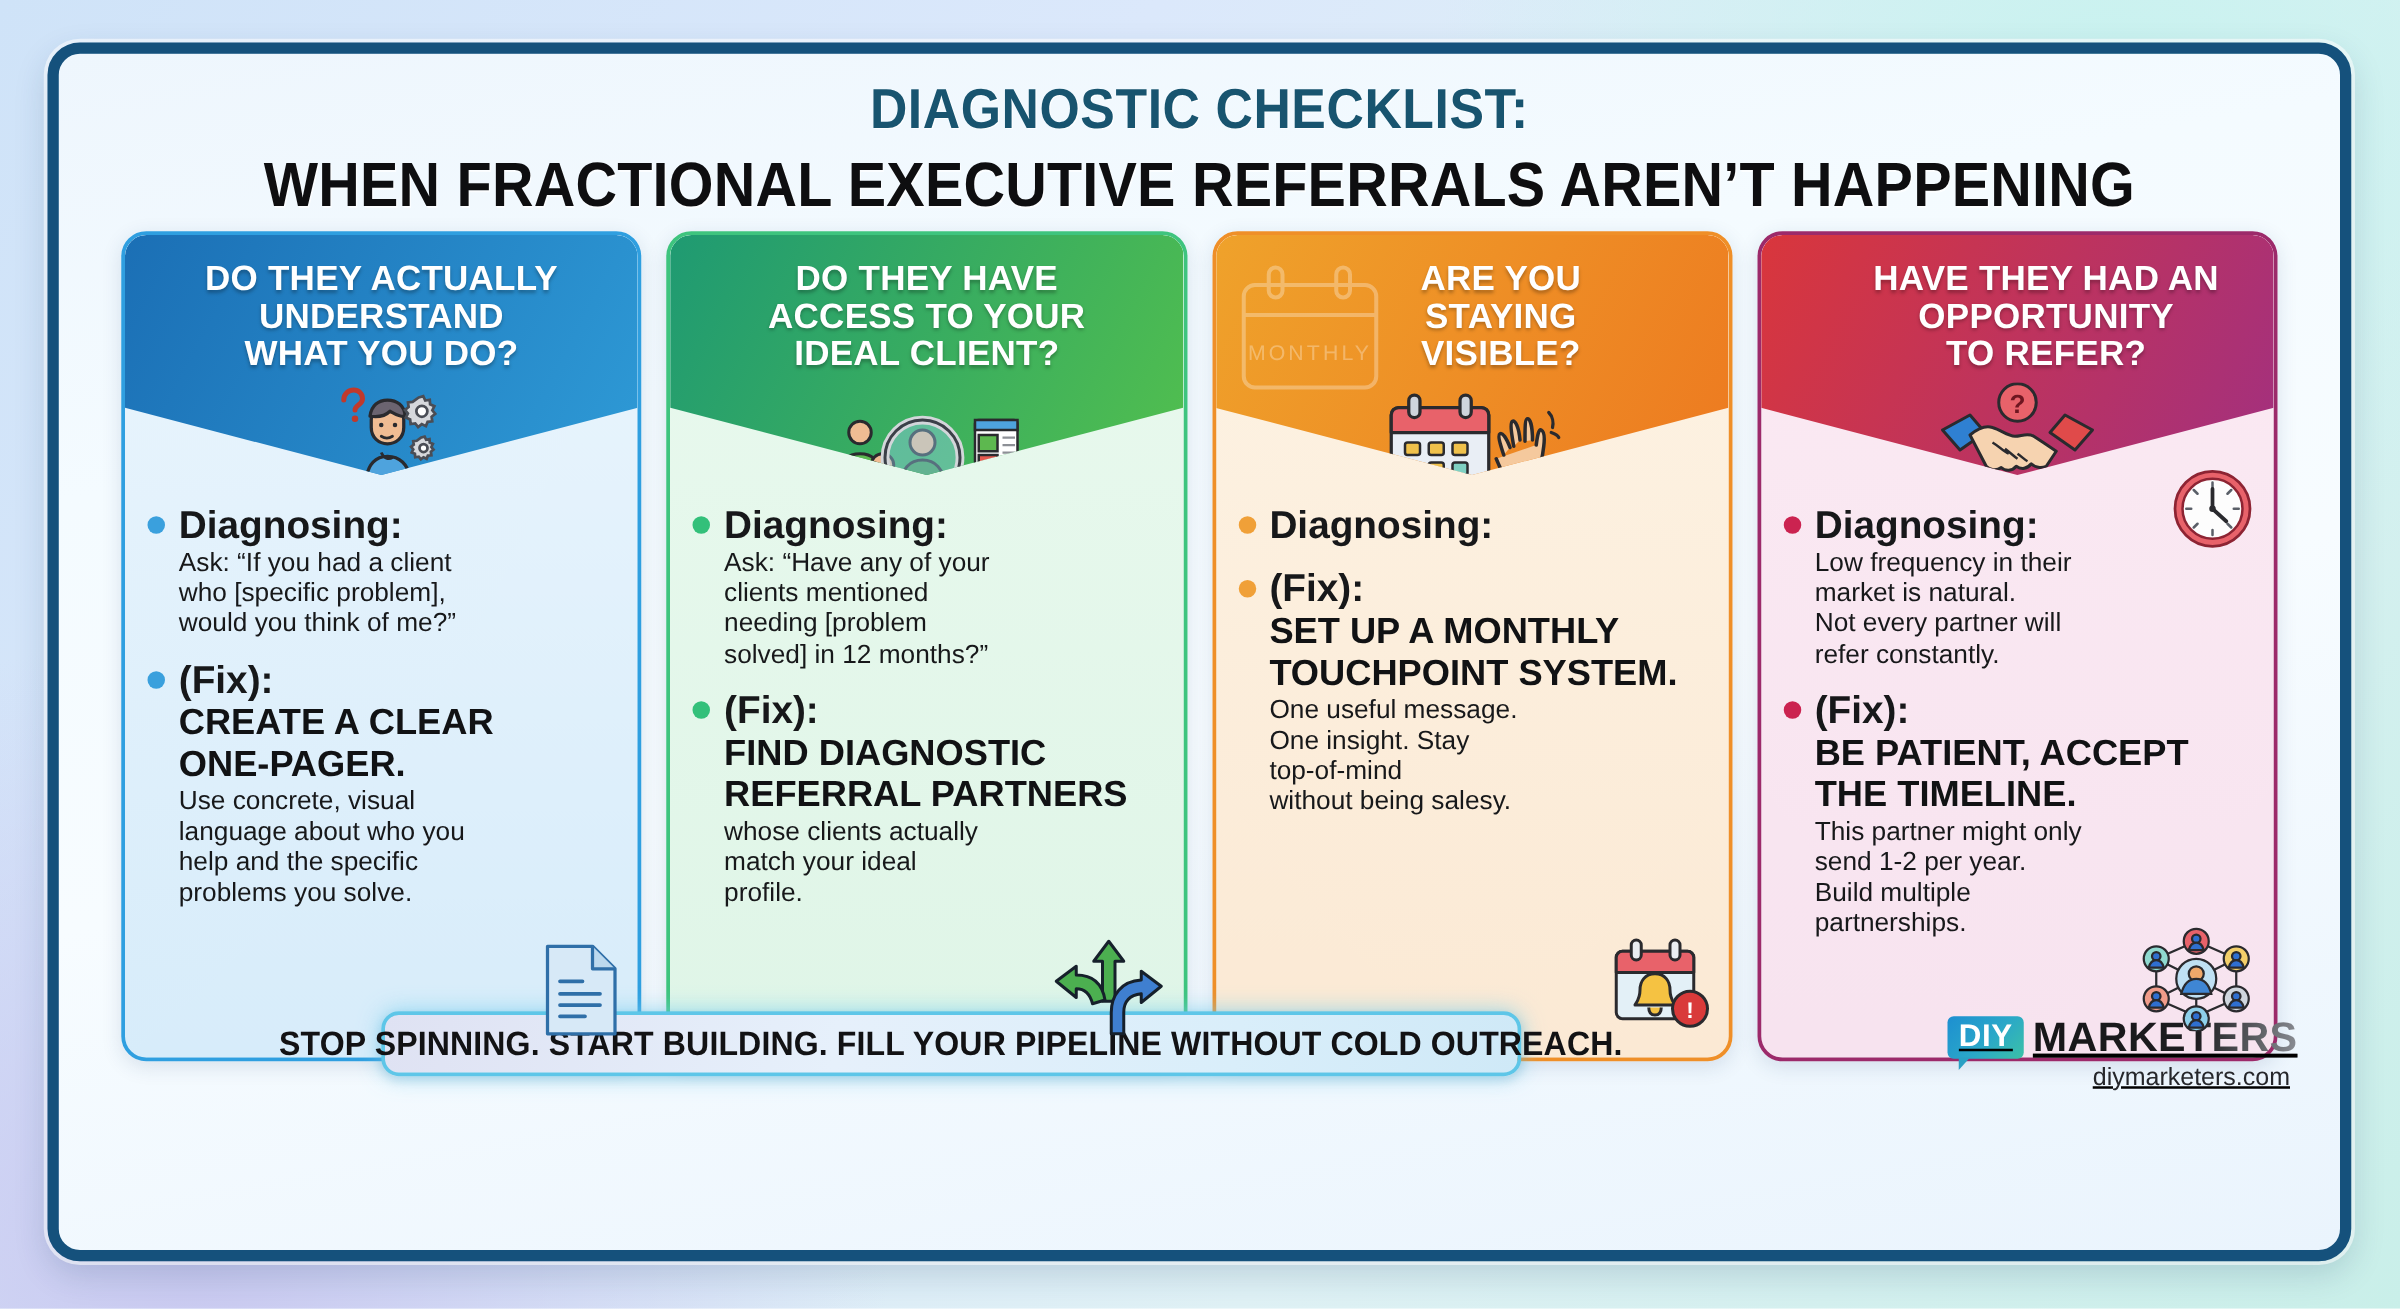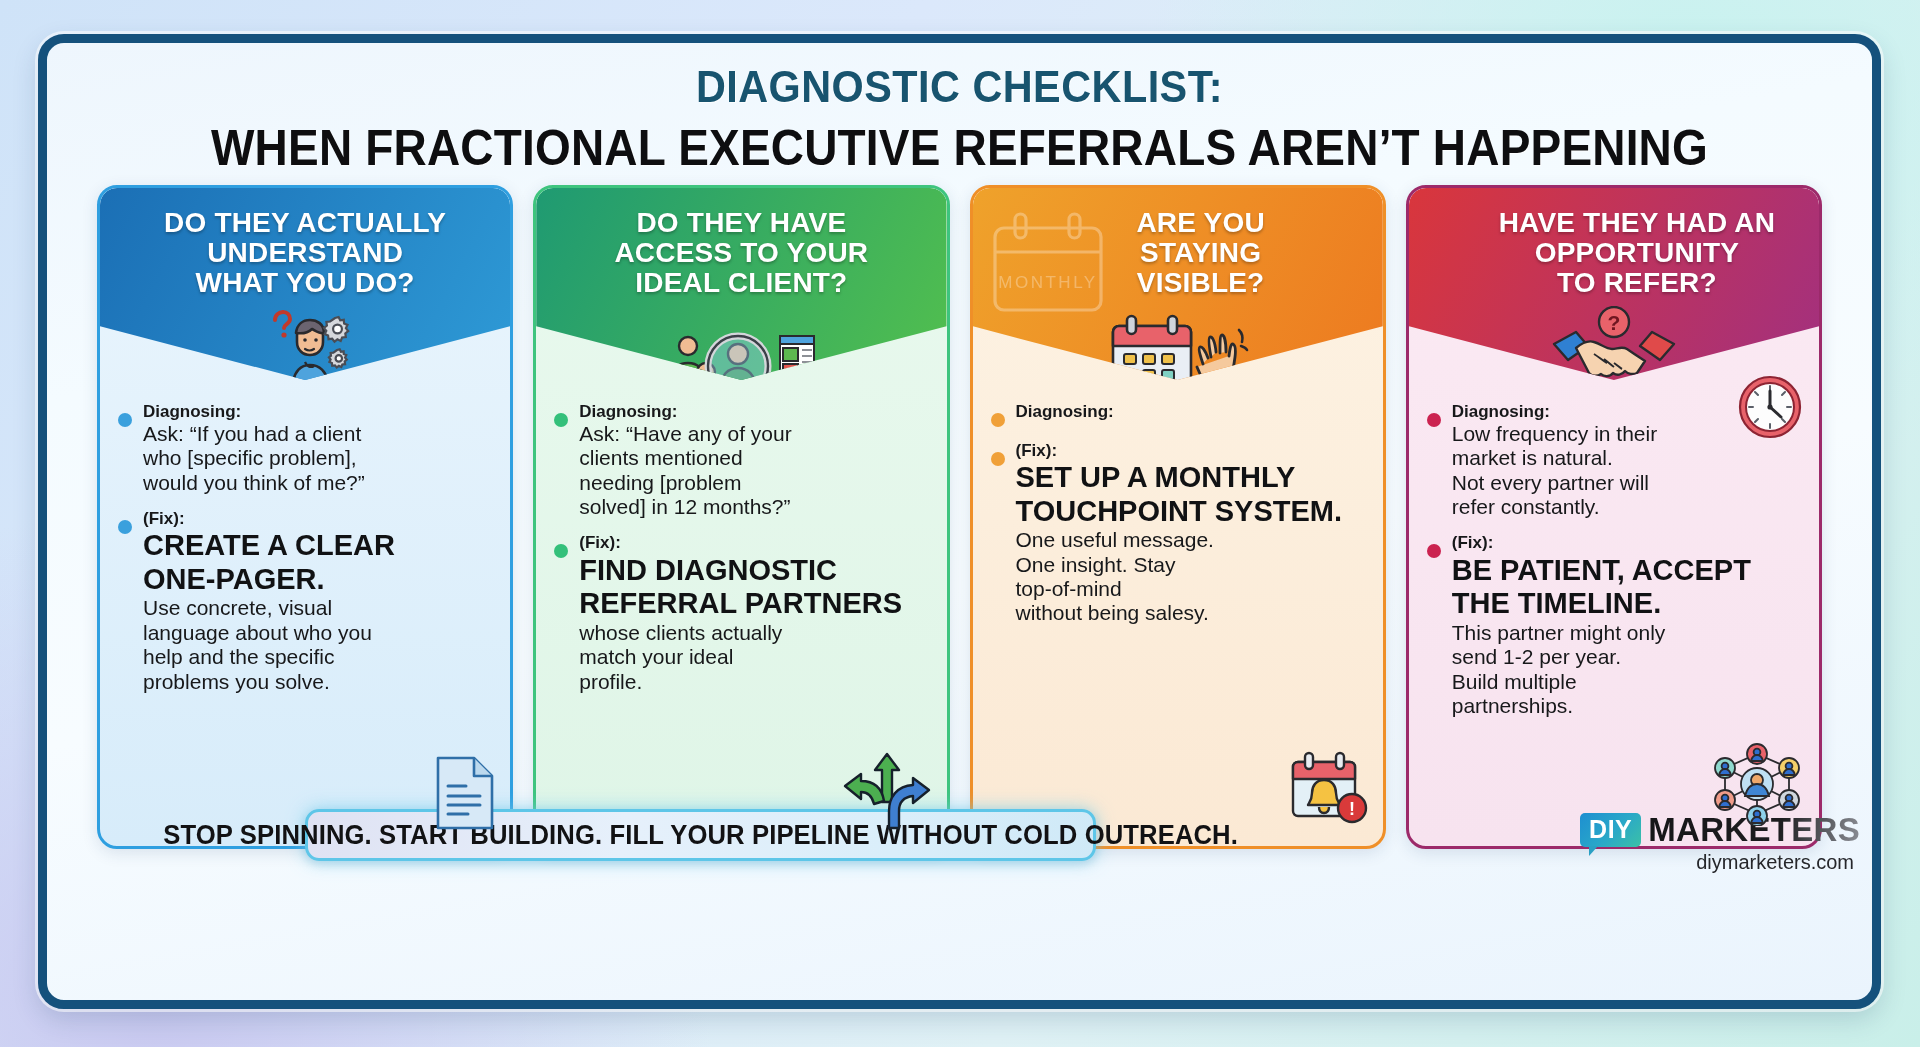--- a/index.html
+++ b/index.html
@@ -112,21 +112,21 @@
   .blk { display: flex; margin-bottom: 2px; }
   .bullet {
     flex: 0 0 auto;
     width: 14px; height: 14px; border-radius: 50%;
     margin: 11px 11px 0 0;
   }
   .blk-txt { flex: 1 1 auto; }
   .lbl {
     font-family: "Liberation Sans", sans-serif;
     font-weight: bold;
-    font-size: 17px;
+    font-size: 31px;
     color: #17181a;
     line-height: 1.18;
   }
   .body-txt {
     font-family: "Liberation Sans", sans-serif;
     font-size: 21px;
     color: #17181a;
     line-height: 1.16;
     white-space: pre-line;
   }
@@ -142,41 +142,41 @@
   .corner-icon {
     position: absolute;
     z-index: 2;
     pointer-events: none;
   }
 
   
   #footer-banner {
     position: absolute;
     left: 258px; top: 766px;
-    width: 791px; height: 52px;
+    width: 912px; height: 52px;
     border-radius: 14px;
     border: 3px solid #5ec6e8;
     box-sizing: border-box;
     background: linear-gradient(100deg, #dfe2f3 0%, #e6f0fb 40%, #d9eefa 75%, #cfe9f7 100%);
     box-shadow: 0 0 18px rgba(120,210,240,.75), 0 3px 8px rgba(20,60,100,.14);
     display: flex; align-items: center; justify-content: center;
   }
   #footer-text {
     font-family: "Liberation Sans Narrow", "Liberation Sans", sans-serif;
     font-weight: bold;
     font-size: 27px;
     color: #121214;
     letter-spacing: .1px;
     transform: scaleX(.95);
     white-space: nowrap;
   }
   #logo {
     position: absolute;
-    right: 12px; top: 768px;
-    display: flex; flex-direction: column; align-items: flex-end;
+    right: 34px; top: 768px;
+    display: flex; flex-direction: column; align-items: flex-end; text-decoration: underline;
   }
   #logo-row { display: flex; align-items: center; gap: 7px; }
   #logo-diy {
     position: relative;
     background: linear-gradient(135deg, #1d8fd1 0%, #2aa8c8 55%, #3cc1a6 100%);
     color: #fff;
     font-family: "Liberation Sans", sans-serif;
     font-weight: bold;
     font-size: 25px;
     padding: 2px 9px 3px 9px;

